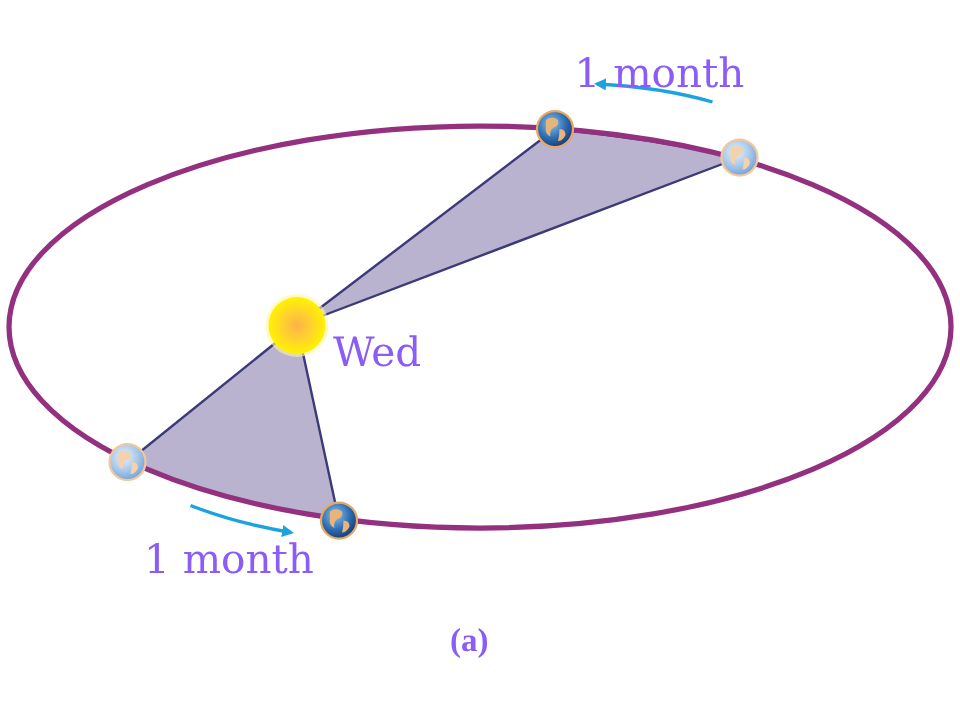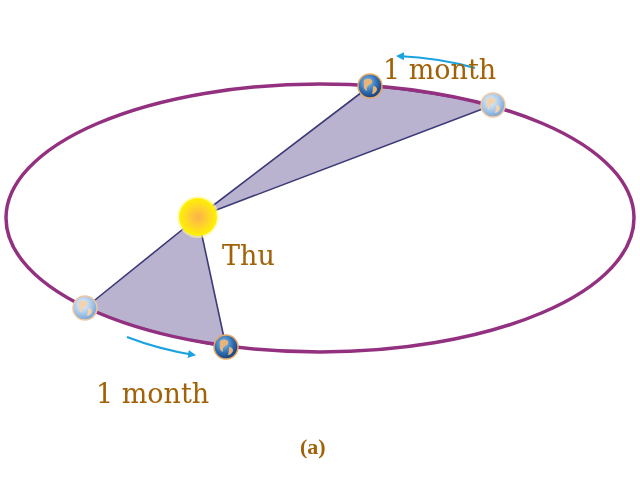--- a/index.html
+++ b/index.html
@@ -1,24 +1,23 @@
 <!DOCTYPE html>
 <html><head>
   <meta charset="utf-8">
   <style>
     html, body { margin: 0; padding: 0; background: #ffffff; }
     body { width: 640px; height: 480px; position: relative; overflow: hidden; }
     #diagram { position: absolute; left: 0; top: 0; width: 640px; height: 480px; }
     .label {
       position: absolute;
       font-family: "DejaVu Serif", "Liberation Serif", serif;
-      color: #a16207;
+      color: #8b5cf6;
       white-space: nowrap;
       line-height: 1;
-      margin-top: 20px;
     }
     .month-top { left: 383px; top: 36px; font-size: 27px; }
     .month-bottom { left: 96px; top: 360px; font-size: 27px; }
     .sun-label { left: 222px; top: 222px; font-size: 27px; }
     .caption { left: 300px; top: 416px; font-size: 22px; font-weight: bold; font-family: "Liberation Serif", "DejaVu Serif", serif; }
   </style>
 </head>
 <body>
 
 <svg id="diagram" viewBox="0 0 640 480" xmlns="http://www.w3.org/2000/svg">
@@ -72,15 +71,15 @@
     <path d="M88,308 q4,0 4,4 q-2,4 -5,4 q1,-4 1,-8 z" fill="#f3d2ac"></path>
   </g>
   <g>
     <circle cx="226" cy="347" r="12" fill="url(#earthDark)" stroke="#e8a863" stroke-width="1.5"></circle>
     <path d="M220,341 q4,-3 8,0 q1,4 -3,5 q-3,2 -2,6 q-4,-2 -3,-6 z" fill="#e9b47a"></path>
     <path d="M229,347 q4,0 4,4 q-2,4 -5,4 q1,-4 1,-8 z" fill="#e9b47a"></path>
   </g>
 </svg>
 
 <div class="label month-top">1 month</div>
-<div class="label sun-label">Thu</div>
+<div class="label sun-label">Wed</div>
 <div class="label month-bottom">1 month</div>
 <div class="label caption">(a)</div>
 
 </body></html>

